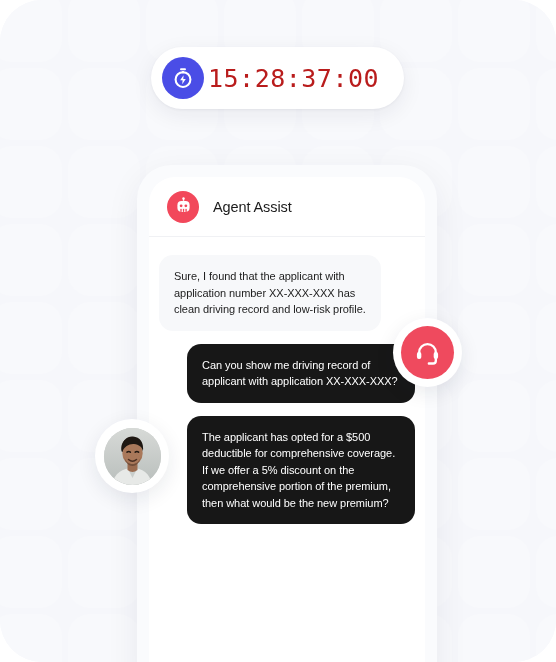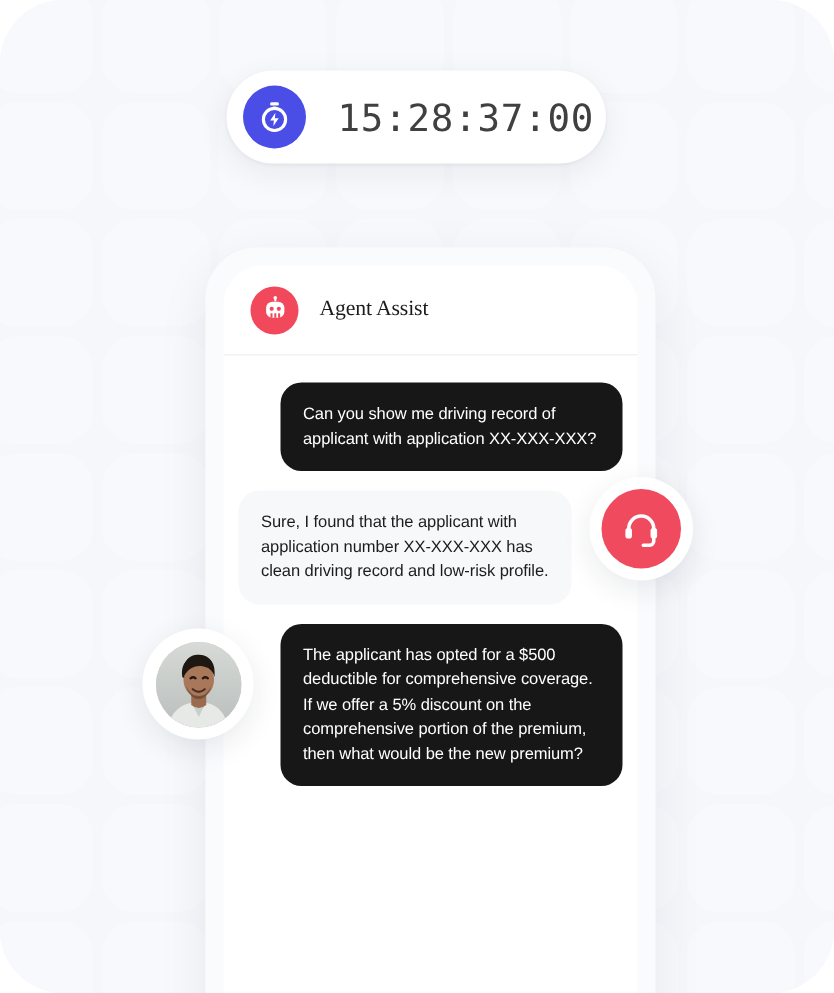--- a/index.html
+++ b/index.html
@@ -65,25 +65,25 @@
     width: 42px;
     height: 42px;
     border-radius: 50%;
     background: #4A4DE6;
     display: flex;
     align-items: center;
     justify-content: center;
     flex: 0 0 auto;
   }
   .timer-text {
-    margin-left: 21px;
+    margin-left: 4px;
     font-family: "DejaVu Sans Mono", "Liberation Mono", monospace;
     font-size: 25px;
     letter-spacing: 0.5px;
-    color: #404040;
+    color: #b91c1c;
     font-weight: 400;
   }
 
   
   .phone-frame {
     position: absolute;
     left: 137px;
     top: 165px;
     width: 300px;
     height: 520px;
@@ -105,21 +105,20 @@
   }
 
   
   .chat-header {
     height: 60px;
     border-bottom: 1px solid #F0F1F4;
     display: flex;
     align-items: center;
     padding-left: 18px;
     box-sizing: border-box;
-    font-family: Liberation Serif, serif;
   }
   .bot-avatar {
     width: 32px;
     height: 32px;
     border-radius: 50%;
     background: #F2485B;
     display: flex;
     align-items: center;
     justify-content: center;
     flex: 0 0 auto;
@@ -322,26 +321,26 @@
           <rect x="8" y="15" width="1.7" height="3.8" fill="#F2485B"></rect>
           <rect x="11.2" y="15" width="1.7" height="3.8" fill="#F2485B"></rect>
           <rect x="14.4" y="15" width="1.7" height="3.8" fill="#F2485B"></rect>
         </svg>
       </div>
       <div class="chat-title">Agent Assist</div>
     </div>
 
     <div class="messages">
 
+      <div class="msg-row left">
+        <div class="bubble light b2">Sure, I found that the applicant with application number XX-XXX-XXX has clean driving record and low-risk profile.</div>
+      </div>
+
       <div class="msg-row right">
         <div class="bubble dark b1">Can you show me driving record of applicant with application XX-XXX-XXX?</div>
-      </div>
-
-      <div class="msg-row left">
-        <div class="bubble light b2">Sure, I found that the applicant with application number XX-XXX-XXX has clean driving record and low-risk profile.</div>
       </div>
 
       <div class="msg-row right">
         <div class="bubble dark b3">The applicant has opted for a $500 deductible for comprehensive coverage. If we offer a 5% discount on the comprehensive portion of the premium, then what would be the new premium?</div>
       </div>
 
 
     </div>
   </div>
 

